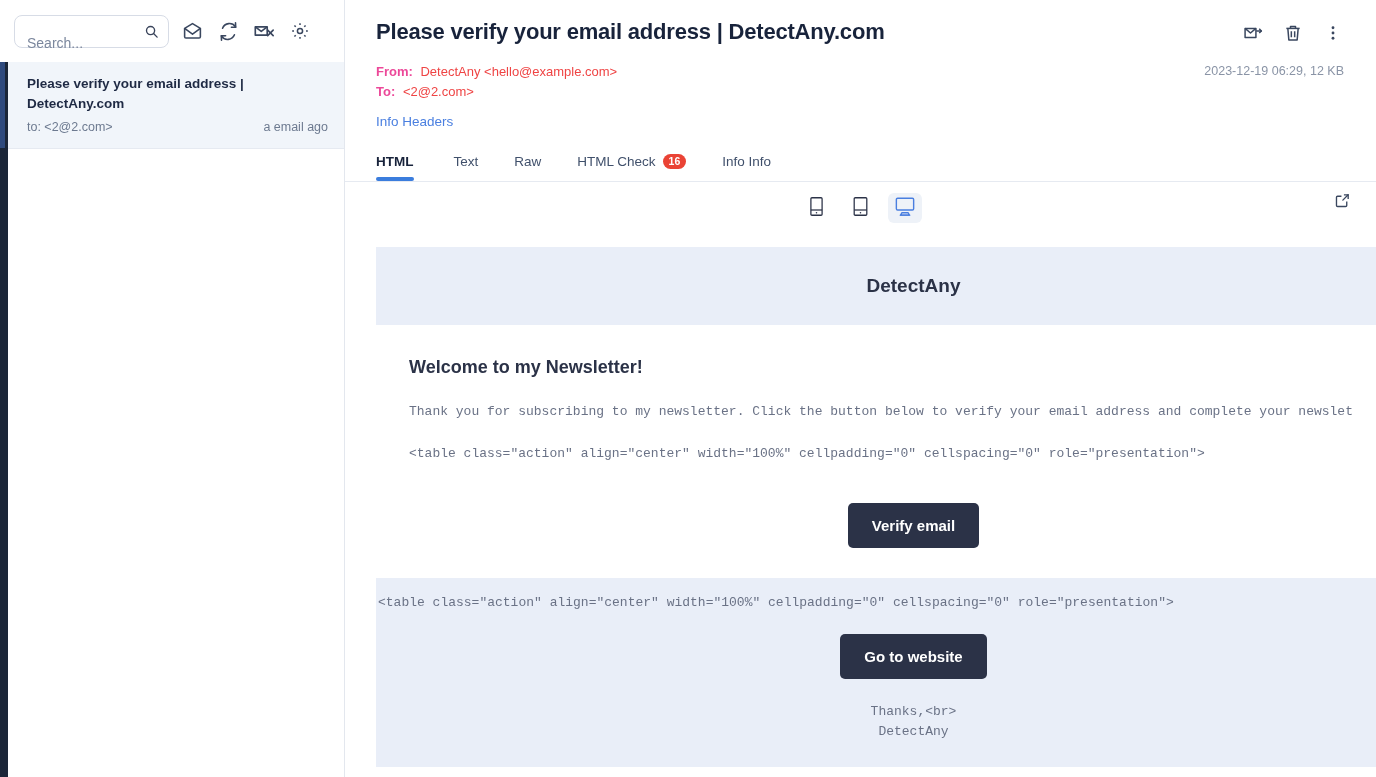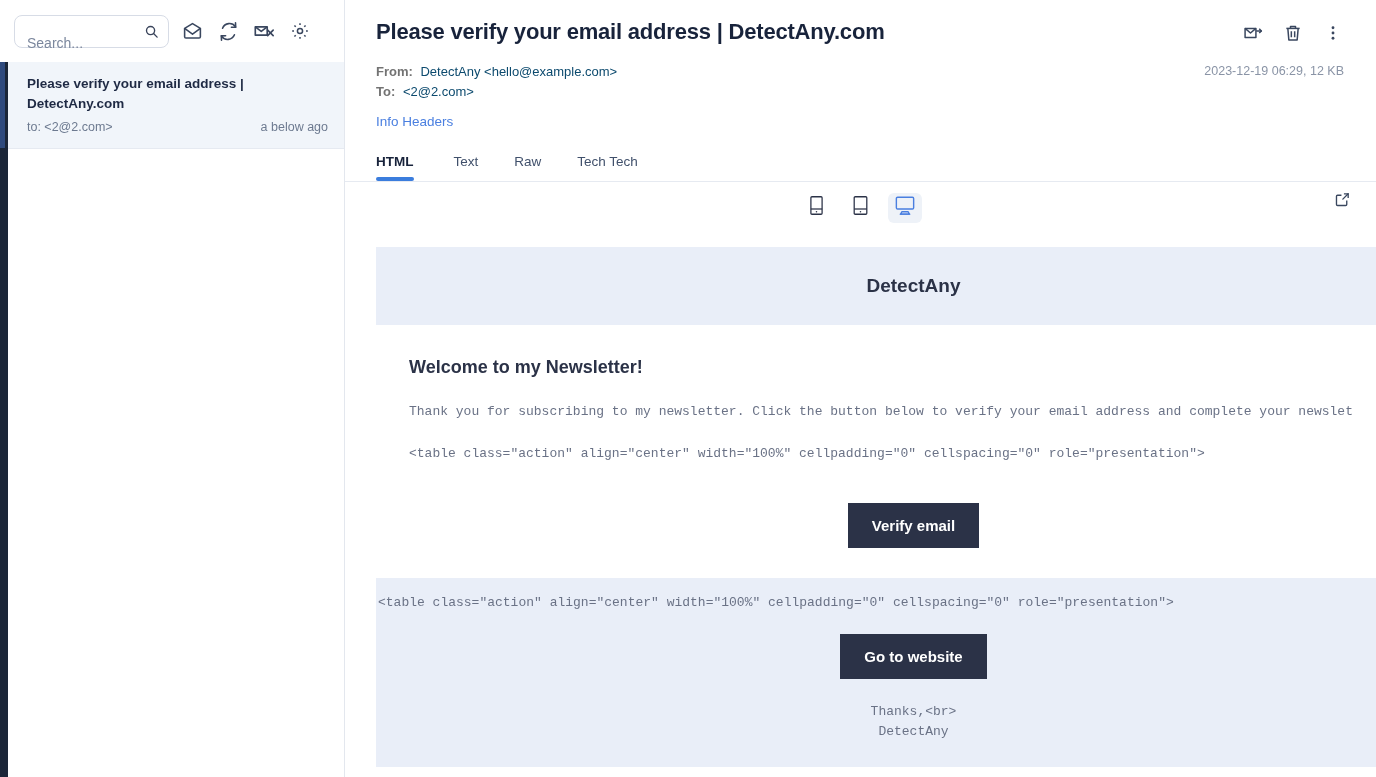--- a/index.html
+++ b/index.html
@@ -104,22 +104,22 @@
     margin: 0; padding-top: 2px;
   }
   .head-actions { display: flex; align-items: center; gap: 18px; padding-top: 6px; }
   .head-actions .tb-icon { width: 22px; height: 22px; }
 
   .addr-row {
     display: flex; justify-content: space-between; align-items: flex-start;
     margin-top: 16px;
   }
   .addr-block { font-size: 13px; line-height: 1.55; }
-  .addr-label { font-weight: bold; color: #737373; }
-  .addr-value { color: #0c4a6e; margin-left: 4px; }
+  .addr-label { font-weight: bold; color: #ec4899; }
+  .addr-value { color: #ef4444; margin-left: 4px; }
   .mail-stamp { font-size: 12.5px; color: #8a94a6; padding-top: 2px; text-align: right; }
 
   .show-headers {
     display: inline-block;
     margin-top: 12px;
     font-size: 13.5px;
     color: #4a7fe0;
     cursor: pointer;
   }
 
@@ -211,21 +211,21 @@
     line-height: 1.5;
     white-space: pre;
   }
   .mono + .mono { margin-top: 22px; }
   .btn-wrap { display: flex; justify-content: center; }
   .cta {
     background: #2b3247;
     color: #ffffff;
     font-size: 15px; font-weight: bold;
     padding: 14px 24px;
-    border-radius: 0;
+    border-radius: 5px;
     border: none;
     cursor: pointer;
     font-family: "Liberation Sans", sans-serif;
   }
   .verify-zone { padding: 40px 0 22px 0; }
   .email-lower {
     background: #e9eef8;
     padding: 17px 0 0 0;
   }
   .email-lower .mono-line {
@@ -301,21 +301,21 @@
           <path d="M12 2.6v2.2M12 19.2v2.2M2.6 12h2.2M19.2 12h2.2M5.3 5.3l1.6 1.6M17.1 17.1l1.6 1.6M18.7 5.3l-1.6 1.6M6.9 17.1l-1.6 1.6"></path>
         </svg>
       </div>
     </div>
 
     <div class="mail-list">
       <div class="mail-item">
         <div class="mail-subject">Please verify your email address | DetectAny.com</div>
         <div class="mail-meta">
           <span>to: &lt;2@2.com&gt;</span>
-          <span>a below ago</span>
+          <span>a email ago</span>
         </div>
       </div>
     </div>
   </div>
 
   <div class="main">
 
     <div class="main-head">
       <div class="title-row">
         <h1 class="mail-title">Please verify your email address | DetectAny.com</h1>
@@ -367,21 +367,25 @@
       <div class="tab active">
         <span>HTML</span>
       </div>
       <div class="tab">
         <span>Text</span>
       </div>
       <div class="tab">
         <span>Raw</span>
       </div>
       <div class="tab">
-        <span>Tech Tech</span>
+        <span>HTML Check</span>
+        <span class="badge">16</span>
+      </div>
+      <div class="tab">
+        <span>Info Info</span>
       </div>
     </div>
 
     <div class="vp-bar">
       <div class="vp-btn">
         <span>
           <svg width="17" height="21" viewBox="0 0 24 30" fill="none" stroke="#2b3247" stroke-width="1.8">
             <rect x="4" y="2.5" width="16" height="25" rx="1.5"></rect>
             <line x1="4" y1="20" x2="20" y2="20"></line>
             <circle cx="12" cy="24" r="1.1" fill="#2b3247" stroke="none"></circle>

